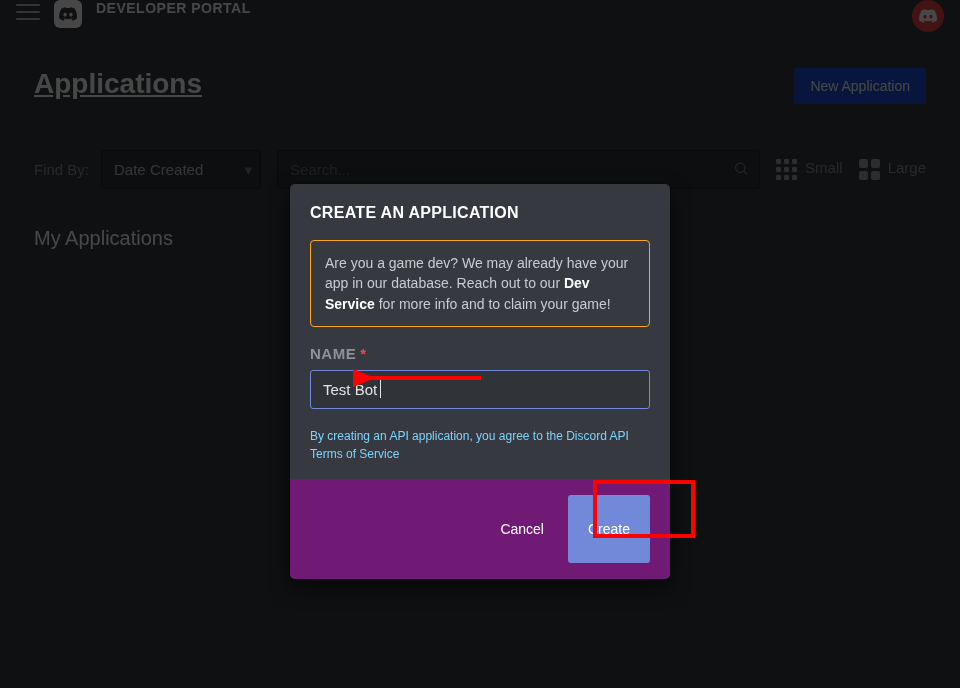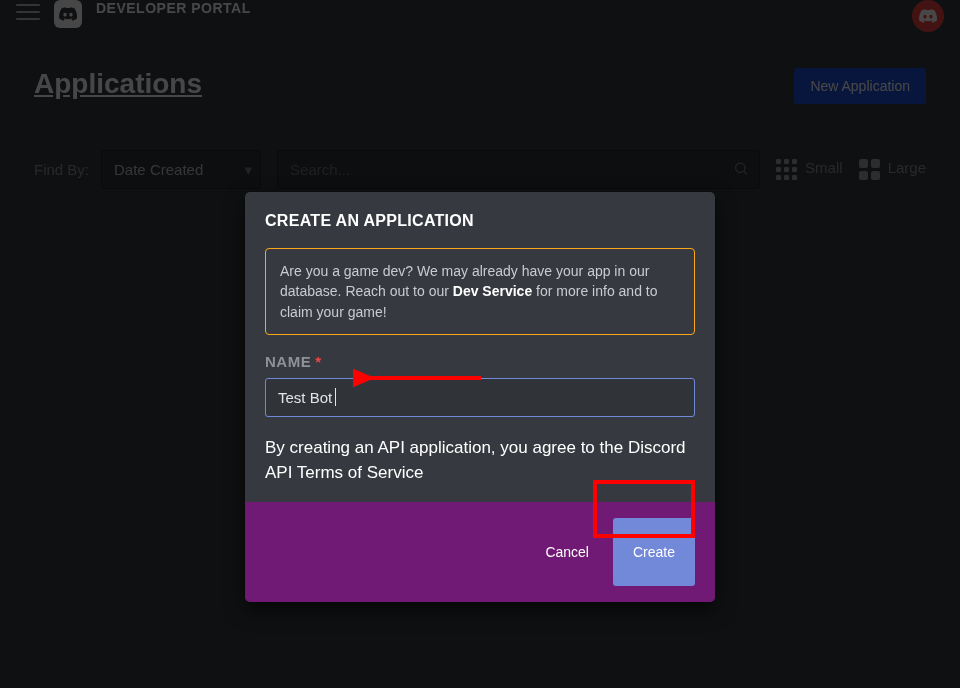--- a/index.html
+++ b/index.html
@@ -108,21 +108,21 @@
   .empty-text-2 { margin-top: 6px; text-align: center; color: #56585d; font-size: 14px; }
 
   
   .scrim {
     position: absolute; inset: 0; background: rgba(0,0,0,0.72);
   }
 
   
   .modal {
     position: absolute; left: 50%; transform: translateX(-50%);
-    top: 192px; width: 470px;
+    top: 184px; width: 380px;
     background: #36393f; border-radius: 5px;
     box-shadow: 0 0 0 1px rgba(0,0,0,.1), 0 8px 20px rgba(0,0,0,.6);
     overflow: hidden;
   }
   .modal-body { padding: 20px 20px 16px 20px; }
   .modal-title { color: #fff; font-size: 16px; font-weight: 700; letter-spacing: .3px; margin-bottom: 18px; }
   .notice {
     border: 1px solid #faa61a; border-radius: 4px;
     padding: 12px 14px; color: #c9cbcf; font-size: 14px; line-height: 1.45;
   }
@@ -137,21 +137,21 @@
     width: 100%; background: #303338;
     border: 1px solid #7289da; border-radius: 3px;
     padding: 10px 12px; color: #e3e4e6; font-size: 15px;
     outline: none;
   }
   .text-input-box { position: relative; }
   .caret {
     position: absolute; top: 10px; left: 70px; width: 1px; height: 18px;
     background: #e3e4e6;
   }
-  .tos { margin-top: 18px; font-size: 17px; line-height: 1.5; color: #ffffff; cursor: pointer; }
+  .tos { margin-top: 18px; font-size: 12px; line-height: 1.5; color: #7dd3fc; cursor: pointer; }
   .modal-footer {
     background: #701a75; padding: 16px 20px;
     display: flex; justify-content: flex-end; align-items: center; gap: 10px;
   }
   .btn-cancel {
     background: transparent; border: none; color: #fff; font-size: 14px;
     padding: 10px 14px; cursor: pointer;
   }
   .btn-create {
     background: #7289da; color: #fff; border: none;
@@ -225,20 +225,21 @@
       <div class="grid-icon large">
         <span></span>
           <span></span>
           <span></span>
           <span></span>
       </div>
       <span>Large</span>
     </div>
   </div>
 
+  <h2 class="section-title">My Applications</h2>
 
   <div class="empty-illustration">
     <div class="slot"></div>
     <div class="knob"></div>
     <div class="dots">
         <span></span>
         <span></span>
         <span></span>
       </div>
   </div>

